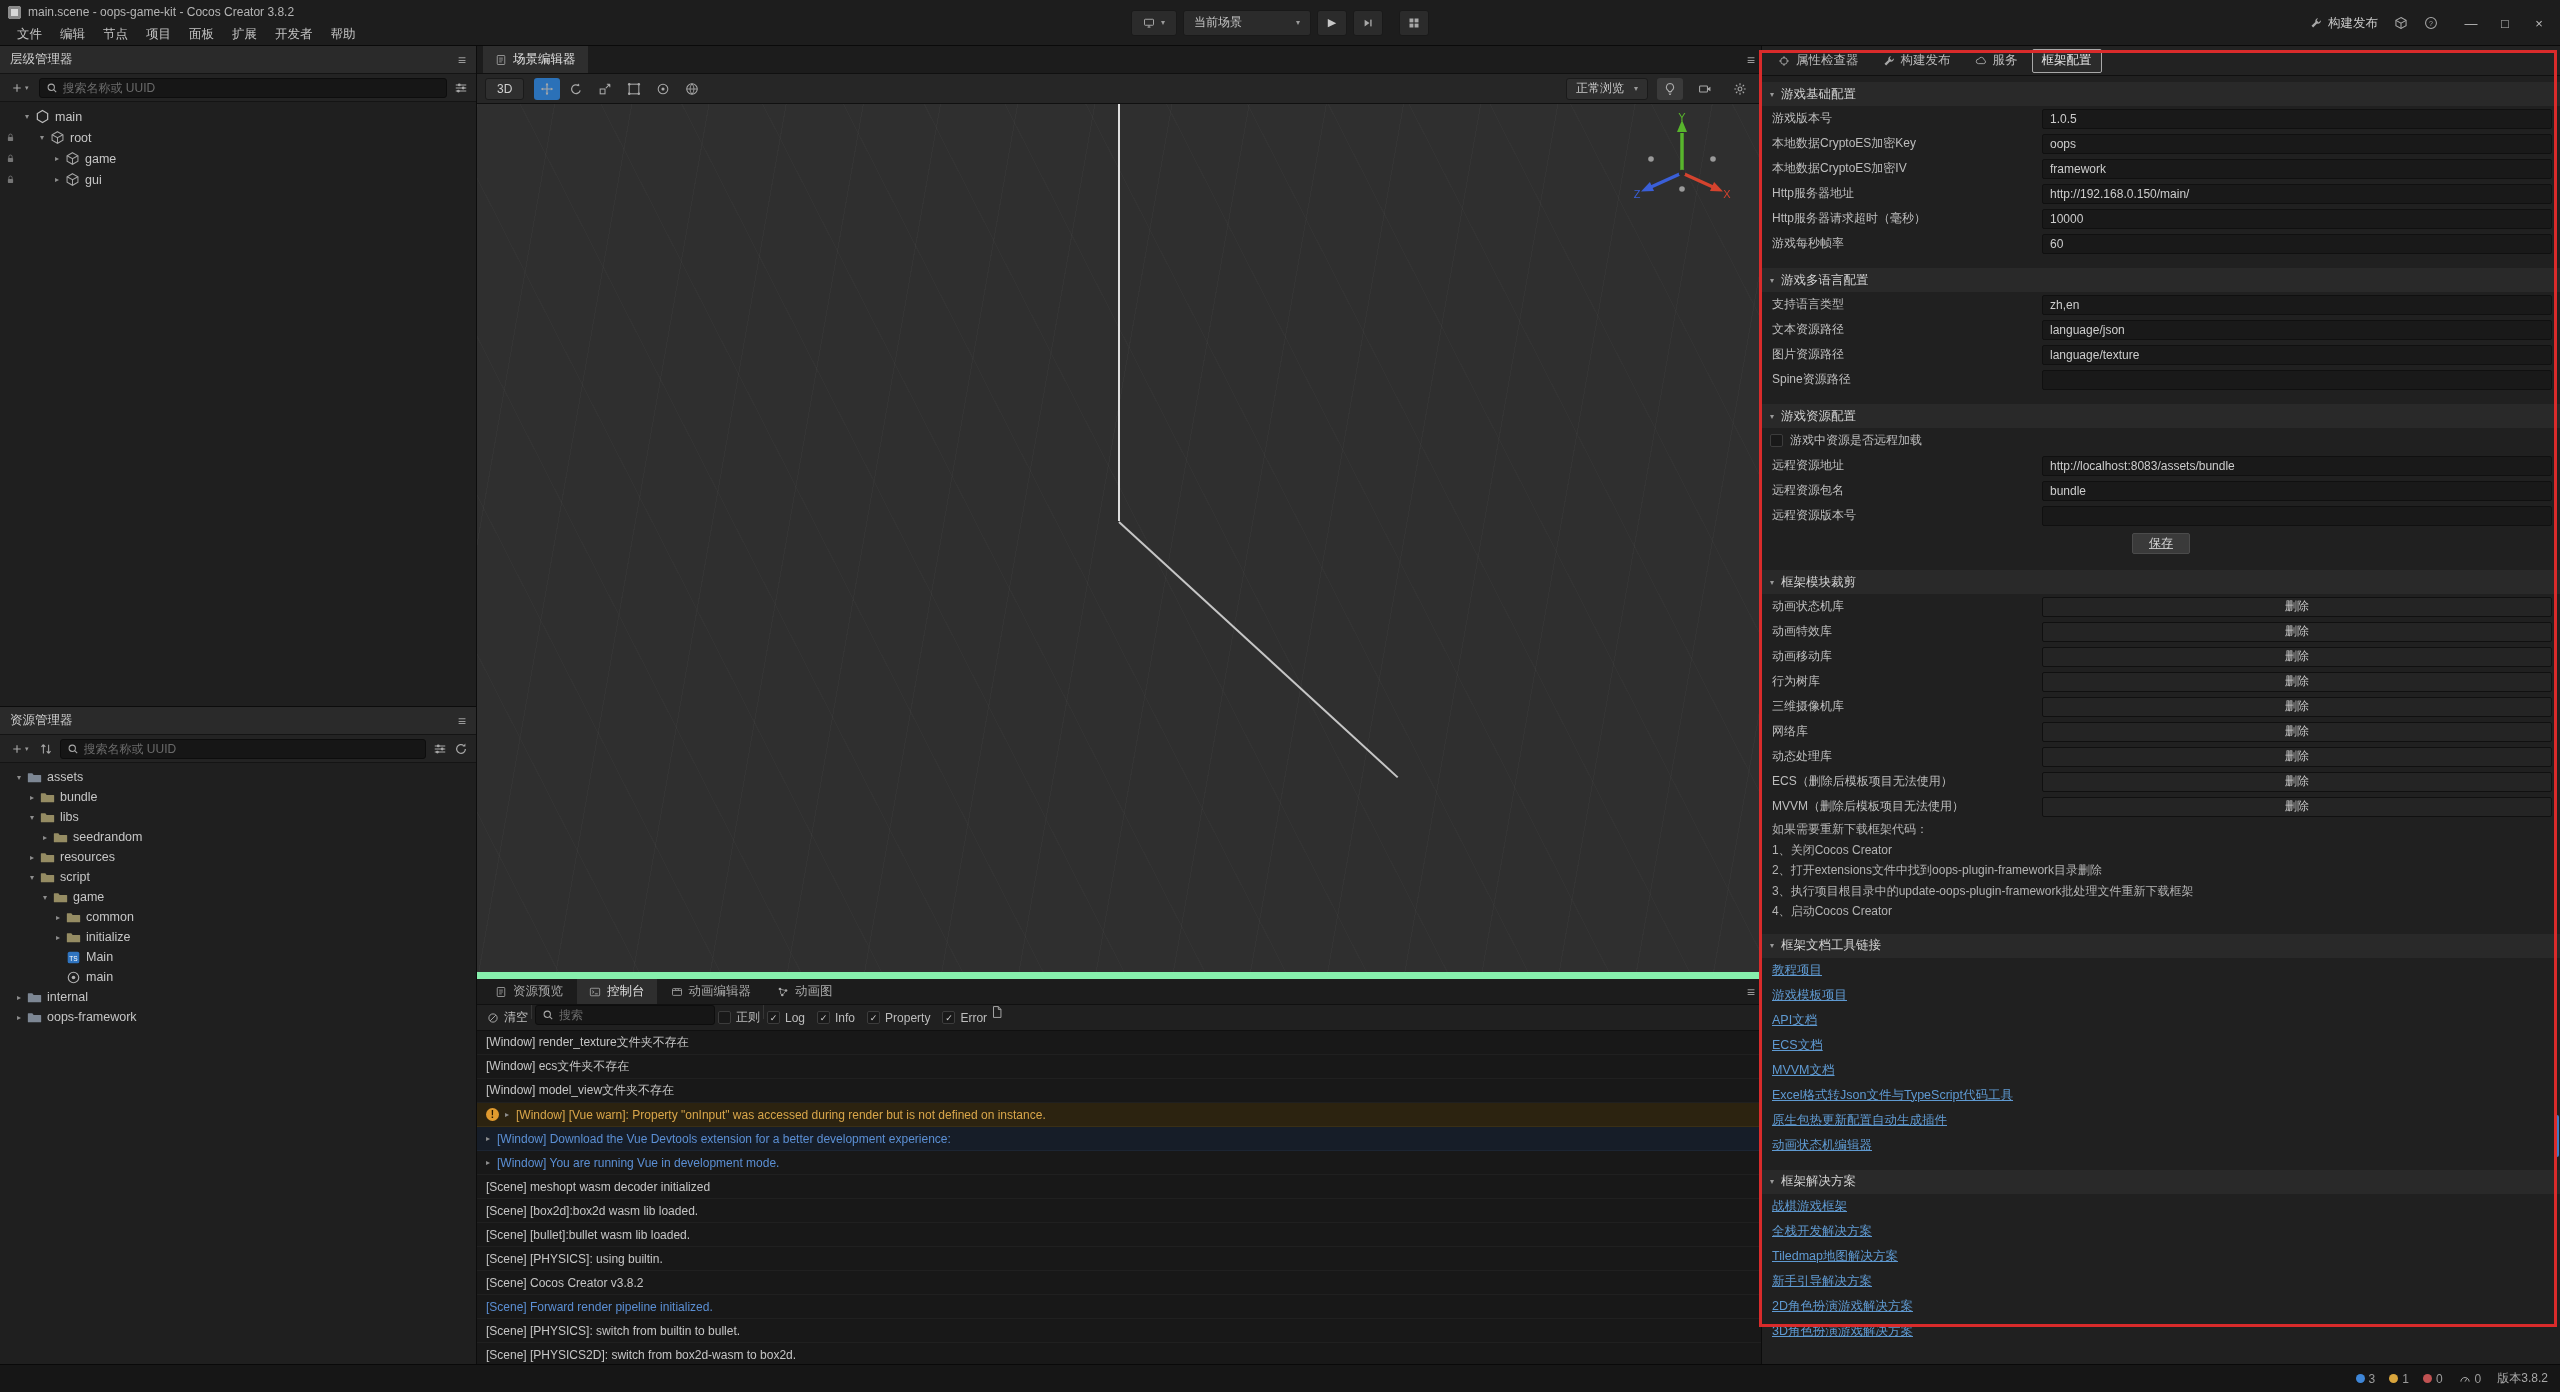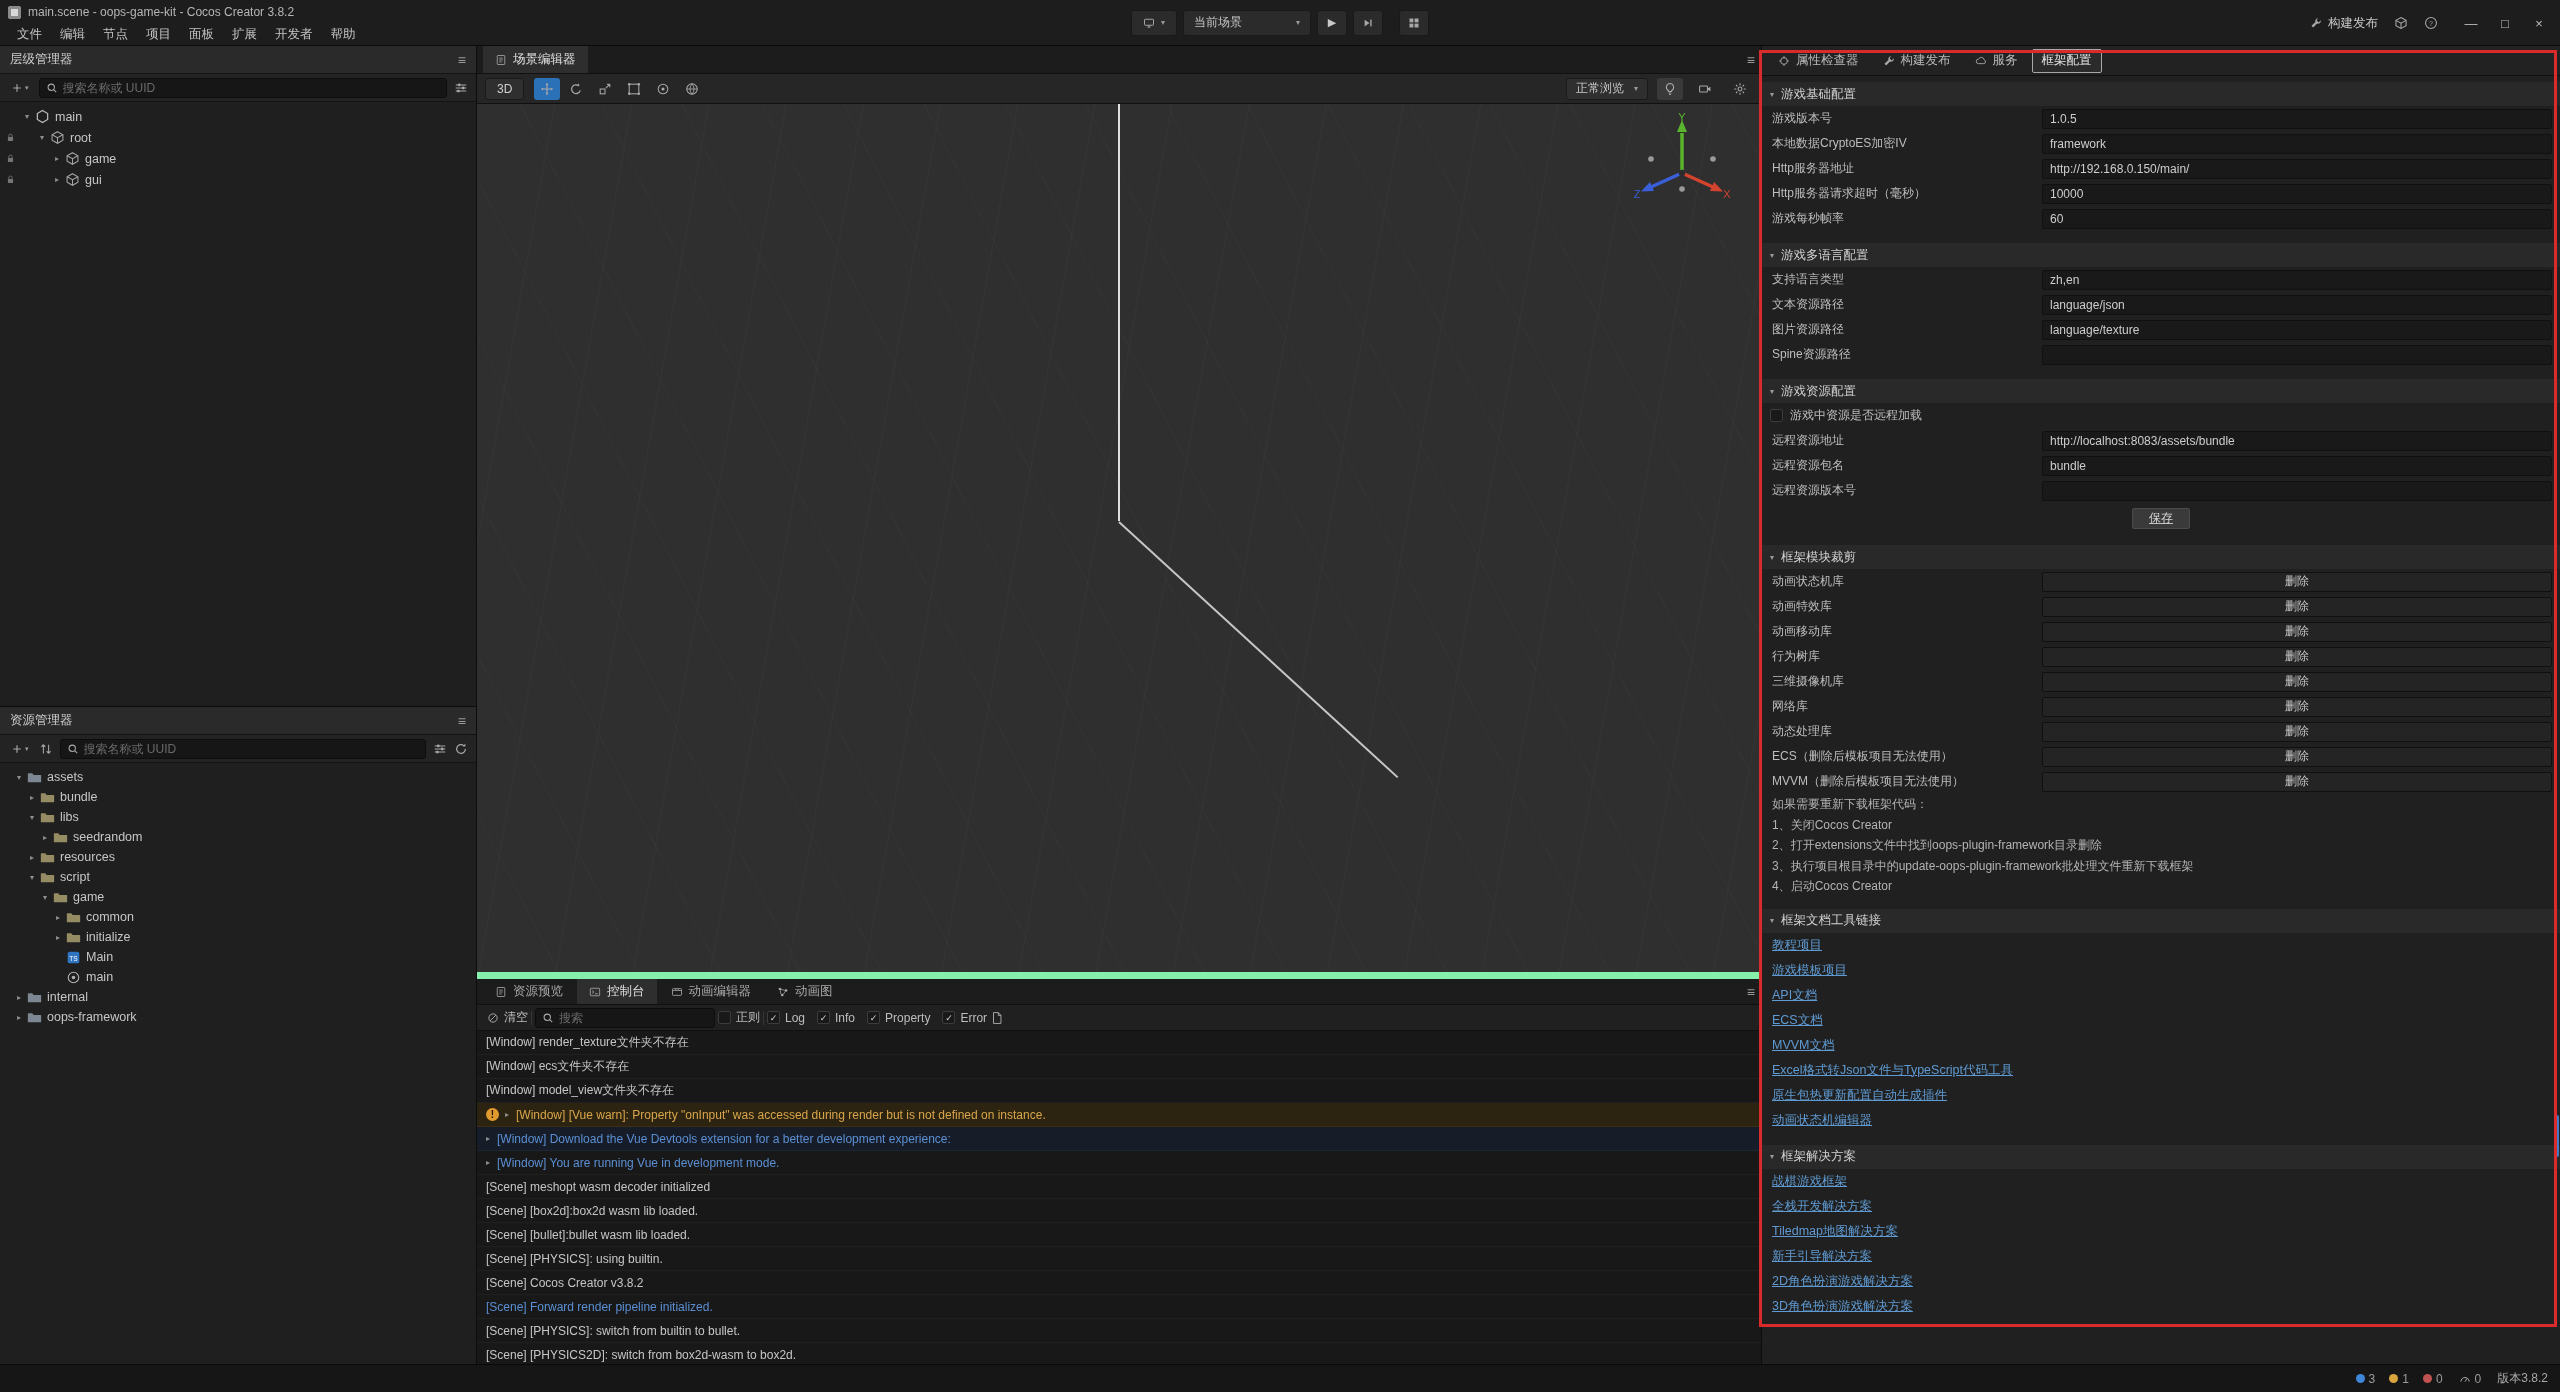--- a/index.html
+++ b/index.html
@@ -75,21 +75,21 @@
 .tool.lit{background:#3a3a3a;}
 .st-right{margin-left:auto;display:flex;align-items:center;gap:9px;}
 .select{height:22px;background:#2f2f2f;border:1px solid #1a1a1a;border-radius:3px;display:flex;align-items:center;gap:10px;padding:0 9px;font-size:12px;color:#c8c8c8;}
 #viewport{position:absolute;top:58px;left:0;right:0;bottom:0;background-color:#2f2f2f;background-image:repeating-linear-gradient(100deg,rgba(255,255,255,0.025) 0 1px,transparent 1px 76px),repeating-linear-gradient(63deg,rgba(255,255,255,0.02) 0 1px,transparent 1px 72px);overflow:hidden;}
 #axis-y{position:absolute;left:calc(50% - 1px);top:0;width:2px;height:48%;background:rgba(238,238,238,.92);}
 #axis-x{position:absolute;left:50%;top:48%;width:378px;height:2px;background:rgba(225,225,225,.85);transform-origin:0 50%;transform:rotate(42.5deg);}
 #gizmo{position:absolute;right:24px;top:9px;width:110px;height:110px;}
 #gizmo text{font-size:11px;font-family:"Liberation Sans","DejaVu Sans",sans-serif;}
 
 
-.console-toolbar{height:26px;display:flex;align-items:center;gap:3px;padding:0 10px;background:#202020;border-bottom:1px solid #101010;font-size:12px;color:#bdbdbd;}
+.console-toolbar{height:26px;display:flex;gap:3px;padding:0 10px;background:#202020;border-bottom:1px solid #101010;font-size:12px;color:#bdbdbd;}
 .ct-group{display:flex;align-items:center;gap:5px;}
 .csearch{flex:none;width:180px;}
 .vdiv{width:1px;height:14px;background:#363636;}
 .checkbox{width:13px;height:13px;background:#191919;border:1px solid #3c3c3c;border-radius:2px;display:flex;align-items:center;justify-content:center;font-size:9px;color:#d8d8d8;flex:none;}
 .console-lines{overflow:hidden;}
 .console-line{height:24px;display:flex;align-items:center;padding:0 9px;border-bottom:1px solid #202020;font-size:12px;color:#c6c6c6;background:#181818;white-space:nowrap;}
 .console-line.warn{background:#2c2310;color:#d9a64a;border-bottom-color:#3a2f15;}
 .console-line.info{color:#5b8fd4;}
 .console-line.tint{background:#161d28;border-bottom-color:#1c2533;}
 .warn-badge{width:13px;height:13px;border-radius:50%;background:#e09a2e;color:#221600;font-size:10px;font-weight:bold;display:flex;align-items:center;justify-content:center;margin-right:6px;flex:none;}
@@ -777,20 +777,26 @@
             <span class="sec-caret">▾</span>
             <span class="sec-title">游戏基础配置</span>
           </div>
           <div class="f-row">
             <span class="f-label">游戏版本号</span>
             <div class="f-value">
               <div class="f-input">1.0.5</div>
             </div>
           </div>
           <div class="f-row">
+            <span class="f-label">本地数据CryptoES加密Key</span>
+            <div class="f-value">
+              <div class="f-input">oops</div>
+            </div>
+          </div>
+          <div class="f-row">
             <span class="f-label">本地数据CryptoES加密IV</span>
             <div class="f-value">
               <div class="f-input">framework</div>
             </div>
           </div>
           <div class="f-row">
             <span class="f-label">Http服务器地址</span>
             <div class="f-value">
               <div class="f-input">http://192.168.0.150/main/</div>
             </div>

